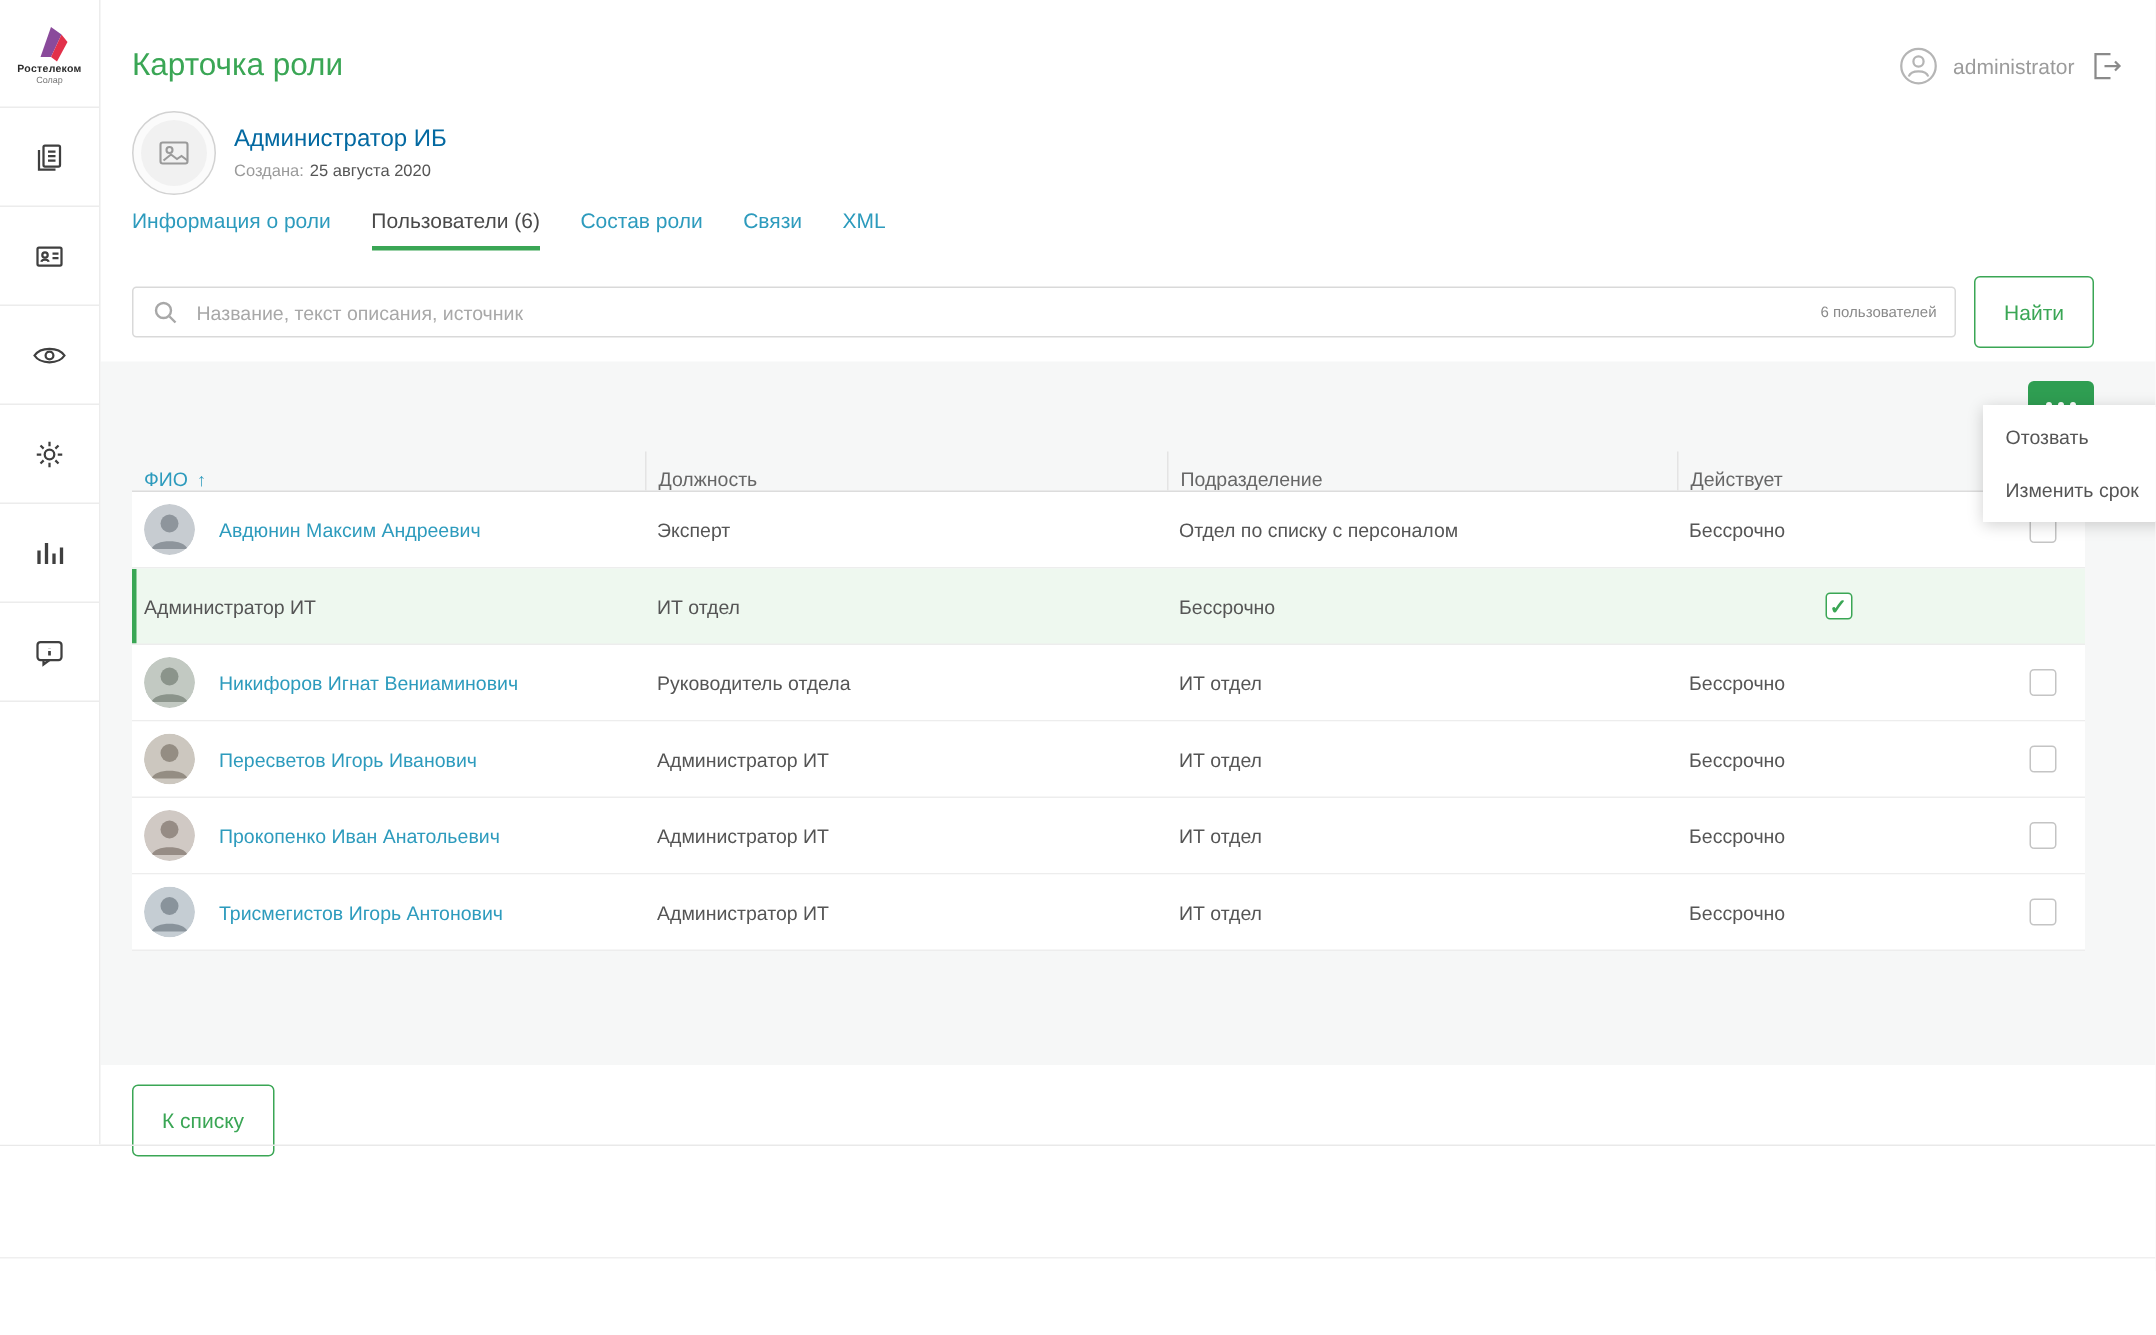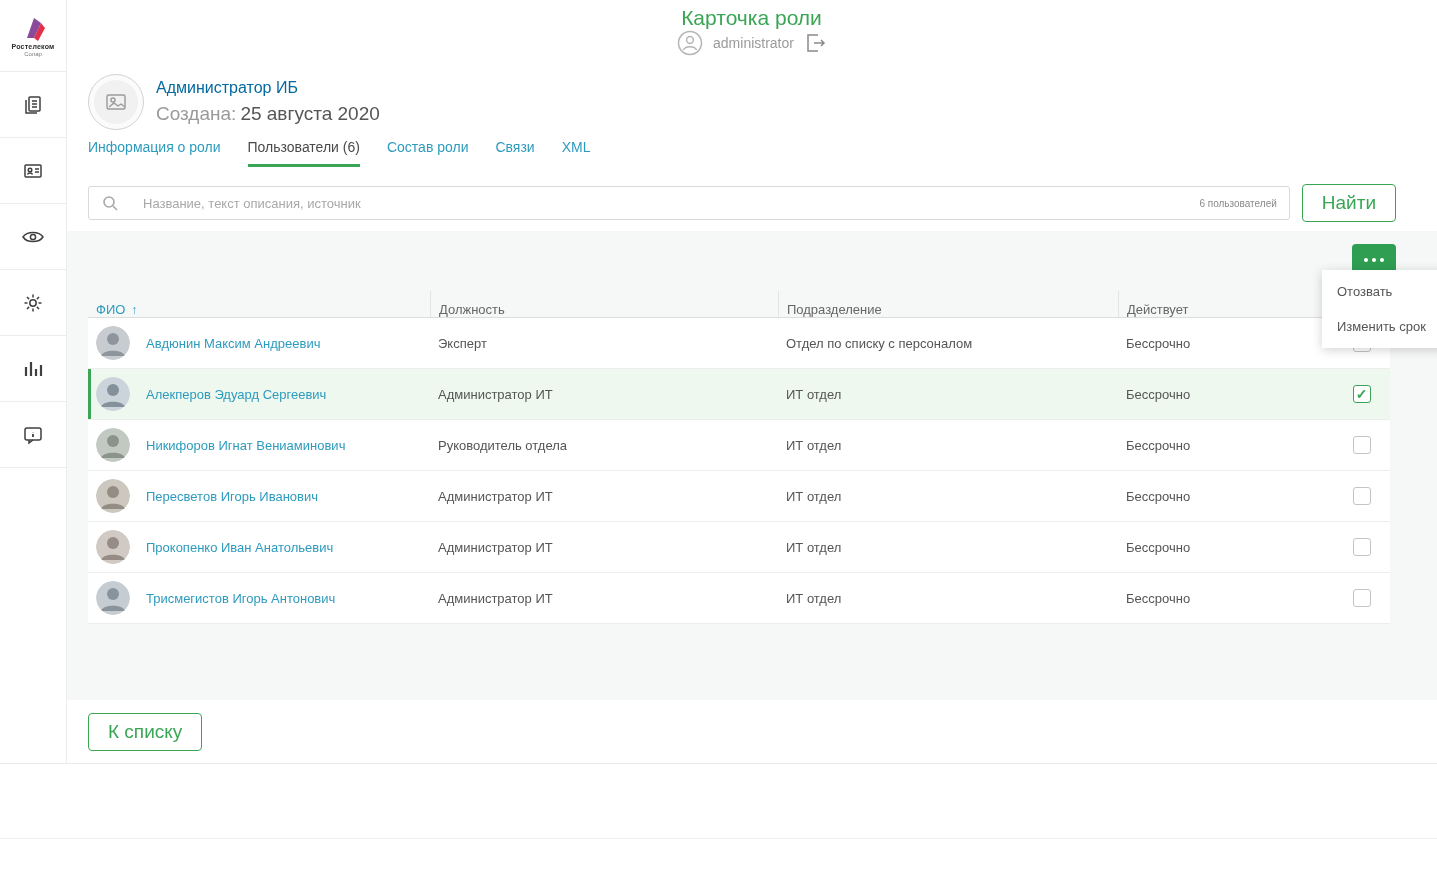--- a/index.html
+++ b/index.html
@@ -24,60 +24,60 @@
   .nav-tile {
     height:66px; border-bottom:1px solid #ececec;
     display:flex; align-items:center; justify-content:center; cursor:pointer;
   }
   .nav-tile svg { stroke:#3f3f3f; fill:none; stroke-width:1.5; }
 
   
   .main { position:absolute; left:67px; top:0; width:1370px; }
 
   .topbar {
-    display:flex; justify-content:flex-end; align-items:center;
-    padding:32px 22px 0 21px; height:56px;flex-direction:column;
+    display:flex; justify-content:space-between; align-items:center;
+    padding:32px 22px 0 21px; height:56px;
   }
   .page-title { color:#3aa655; font-size:21px; font-weight:400; }
   .user-block { display:flex; align-items:center; gap:10px; color:#9b9b9b; font-size:14px; }
   .user-block svg { stroke:#b5b5b5; fill:none; stroke-width:1.5; }
   .logout-btn { cursor:pointer; display:flex; }
   .logout-btn svg { stroke:#8a8a8a; }
 
   .role-head { display:flex; align-items:center; gap:12px; margin:18px 0 0 21px; }
   .role-avatar {
     width:56px; height:56px; border:1px solid #d2d2d2; border-radius:50%;
     background:#fbfbfb; display:flex; align-items:center; justify-content:center; flex:none;
   }
   .role-avatar .inner-ring {
     width:44px; height:44px; border-radius:50%; background:#f1f1f1;
     display:flex; align-items:center; justify-content:center;
   }
   .role-avatar svg { stroke:#9a9a9a; fill:none; stroke-width:1.4; }
   .role-name { font-size:16px; color:#0369a1; margin-bottom:6px; }
-  .role-created { font-size:19px; color:#9a9a9a; }
+  .role-created { font-size:11px; color:#9a9a9a; }
   .role-created .val { color:#555; margin-left:4px; }
 
   .tabs { display:flex; gap:27px; margin:9px 0 0 21px; font-size:14px; }
   .tab { color:#2d9bbd; cursor:pointer; padding-bottom:9px; border-bottom:3px solid transparent; }
   .tab.on { color:#4a4a4a; border-bottom-color:#3aa655; }
 
   .search-row { display:flex; align-items:center; gap:12px; margin-top:17px; padding:0 41px 0 21px; }
   .search-box {
     flex:1; height:34px; border:1px solid #d9d9d9; border-radius:3px; background:#fff;
-    display:flex; align-items:center; padding:0 12px; gap:24px;
+    display:flex; align-items:center; padding:0 12px; gap:12px;
   }
   .search-box svg { stroke:#a8a8a8; fill:none; stroke-width:1.6; flex:none; }
   .search-input { flex:1; border:none; outline:none; font-size:13px; color:#333; background:transparent;
                   font-family:"Liberation Sans",sans-serif; }
   .search-input::placeholder { color:#a8a8a8; }
   .search-count { color:#8a8a8a; font-size:10px; white-space:nowrap; }
   .btn {
-    height:38px; padding:0 19px; background:#fff; border:1px solid #3aa655; color:#3aa655;
-    border-radius:4px; font-size:19px; cursor:pointer; font-family:"Liberation Sans",sans-serif;
+    height:48px; padding:0 19px; background:#fff; border:1px solid #3aa655; color:#3aa655;
+    border-radius:4px; font-size:14px; cursor:pointer; font-family:"Liberation Sans",sans-serif;
   }
 
   
   .panel { margin-top:9px; background:#f6f7f7; padding:13px 47px 76px 21px; }
   .panel-actions { display:flex; justify-content:flex-end; margin-bottom:15px; }
   .kebab {
     width:44px; height:32px; background:#2f9e52; border-radius:4px; cursor:pointer;
     display:flex; align-items:center; justify-content:center; gap:4px; margin-right:-6px;
   }
   .kebab i { width:4px; height:4px; border-radius:50%; background:#fff; }
@@ -258,30 +258,20 @@
           </div>
           <span class="nm">Авдюнин Максим Андреевич</span>
         </div>
         <div class="cell">Эксперт</div>
         <div class="cell">Отдел по списку с персоналом</div>
         <div class="cell">Бессрочно</div>
         <div class="checkbox"></div>
       </div>
 
       <div class="row grid-cols on">
-        <div class="cell cell-name">
-          <div class="avatar">
-            <svg width="34" height="34" viewBox="0 0 34 34">
-                <circle cx="17" cy="17" r="17" fill="#cbd4da"></circle>
-                <circle cx="17" cy="13" r="6" fill="#84909a"></circle>
-                <path d="M5 30 c2-7 22-7 24 0" fill="#84909a"></path>
-              </svg>
-          </div>
-          <span class="nm">Алекперов Эдуард Сергеевич</span>
-        </div>
         <div class="cell">Администратор ИТ</div>
         <div class="cell">ИТ отдел</div>
         <div class="cell">Бессрочно</div>
         <div class="checkbox on"></div>
       </div>
 
       <div class="row grid-cols">
         <div class="cell cell-name">
           <div class="avatar">
             <svg width="34" height="34" viewBox="0 0 34 34">

